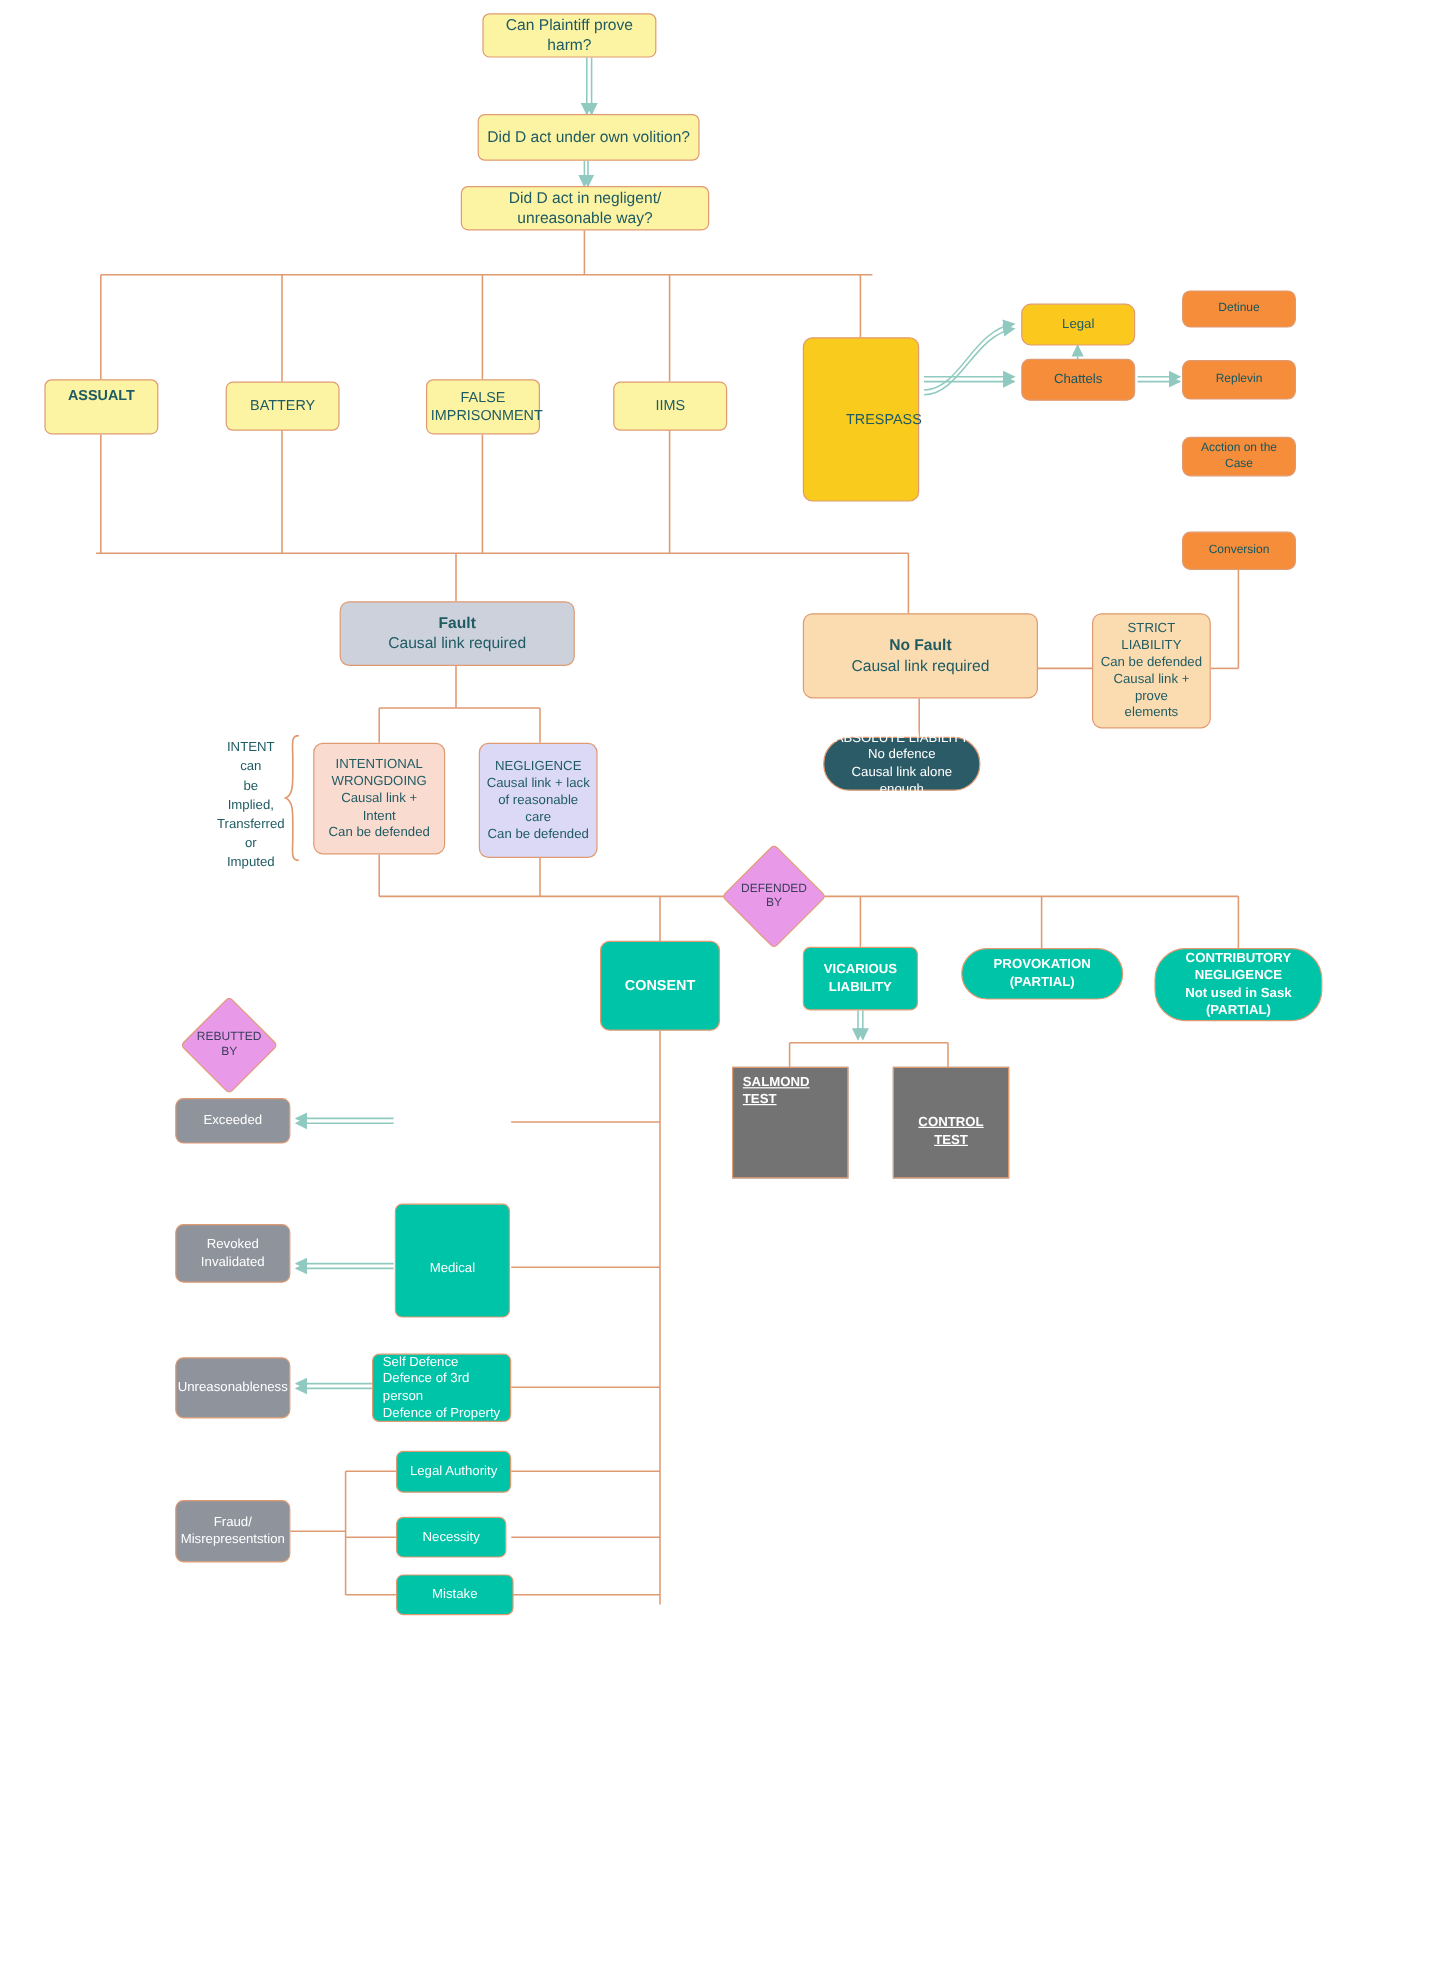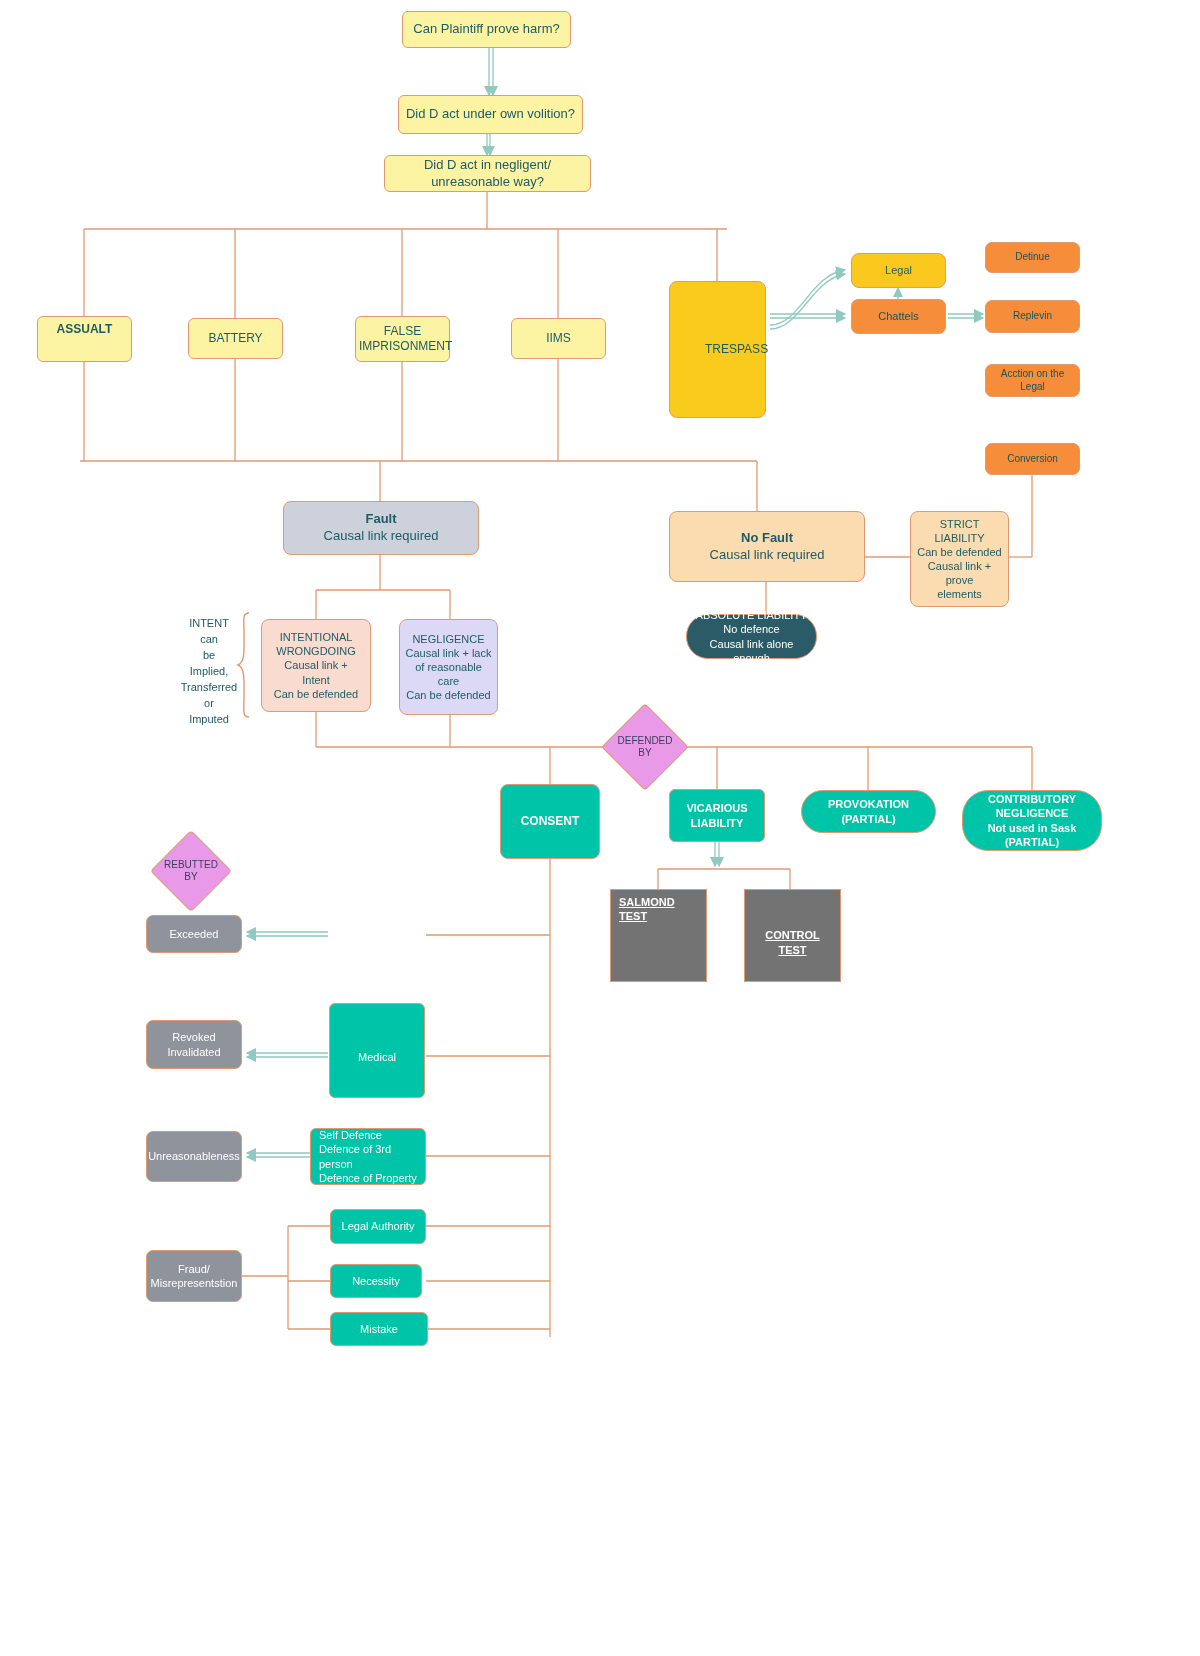--- a/index.html
+++ b/index.html
@@ -163,21 +163,21 @@
 
       <path d="M328 932 L247 932"></path>
       <path d="M328 936 L247 936"></path>
       <path d="M328 1053 L247 1053"></path>
       <path d="M328 1057 L247 1057"></path>
       <path d="M310 1153 L247 1153"></path>
       <path d="M310 1157 L247 1157"></path>
     </g>
   </svg>
 
-  <div class="node n-yellow fs13" style="left:402px; top:11px; width:169px; height:37px;">
+  <div class="node n-yellow fs13" style="left:402px; top:11px; width:145px; height:37px;">
     <span class="lbl">Can Plaintiff prove harm?</span>
   </div>
 
   <div class="node n-yellow fs13" style="left:398px; top:95px; width:185px; height:39px;">
     <span class="lbl">Did D act under own volition?</span>
   </div>
 
   <div class="node n-yellow fs13" style="left:384px; top:155px; width:207px; height:37px;">
     <span class="lbl">Did D act in negligent/ unreasonable way?</span>
   </div>
@@ -212,21 +212,21 @@
 
   <div class="node n-orange fs10" style="left:985px; top:242px; width:95px; height:31px;">
     <span class="lbl">Detinue</span>
   </div>
 
   <div class="node n-orange fs10" style="left:985px; top:300px; width:95px; height:33px;">
     <span class="lbl">Replevin</span>
   </div>
 
   <div class="node n-orange fs10" style="left:985px; top:364px; width:95px; height:33px;">
-    <span class="lbl">Acction on the Legal</span>
+    <span class="lbl">Acction on the Case</span>
   </div>
 
   <div class="node n-orange fs10" style="left:985px; top:443px; width:95px; height:32px;">
     <span class="lbl">Conversion</span>
   </div>
 
   <div class="node n-grayblue fs13" style="left:283px; top:501px; width:196px; height:54px; flex-direction:column;">
     <span class="lbl bold">Fault</span>
     <span class="lbl">Causal link required</span>
   </div>

